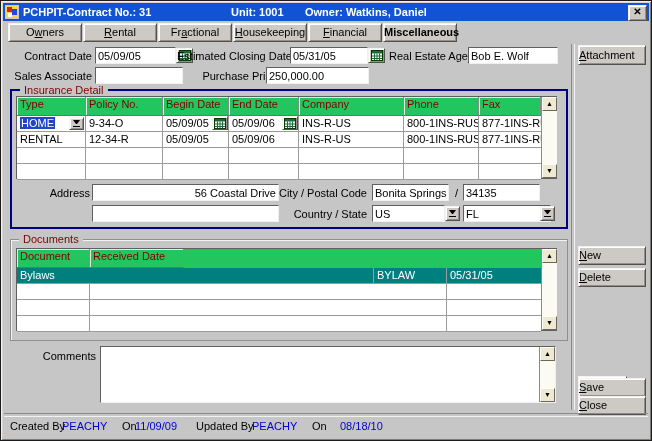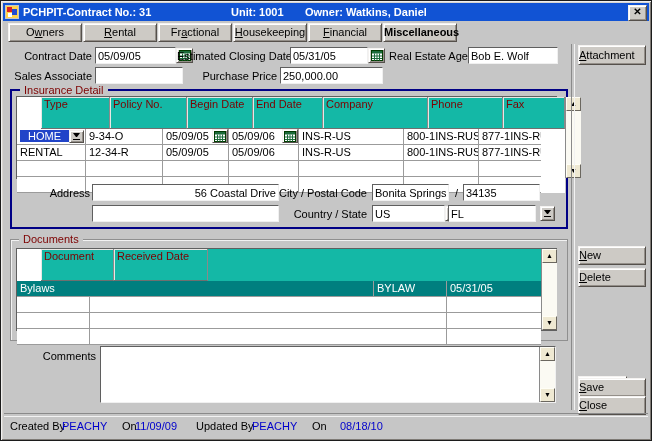--- a/index.html
+++ b/index.html
@@ -44,27 +44,27 @@
   
   .grp{position:absolute;box-sizing:border-box;}
   .grp.navy{border:2px solid #000085;}
   .grp.gray{border:1px solid #8f8f8f;box-shadow:inset 1px 1px 0 #f2f2f2;}
   .grp-lbl{position:absolute;top:-7px;left:8px;background:#c6c6c6;padding:0 4px;color:#7d0000;}
   
   .dtable{position:absolute;display:flex;box-sizing:border-box;
     border:1px solid #5f5f5f;background:#fff;}
   .tbody{flex:1 1 auto;}
   .trow{display:flex;height:16px;box-sizing:border-box;background:#fff;}
-  .trow.head{height:32px;background:#14b8a6;color:#7d0000;margin-left:24px;}
+  .trow.head{height:19px;background:#22c55e;color:#7d0000;}
   .cell{box-sizing:border-box;border-right:1px solid #9b9b9b;border-bottom:1px solid #9b9b9b;
     padding:1px 3px 0 3px;overflow:hidden;white-space:nowrap;position:relative;}
   .head .cell{border-right:1px solid #8a8a8a;border-bottom:1px solid #6f6f6f;
     box-shadow:inset 1px 1px 0 #e9e7e4;}
   .selrow{background:#007f7f;color:#fff;}
-  .selblue{background:#2144c8;color:#fff;padding:0 8px;margin-top:46px;}
+  .selblue{background:#2144c8;color:#fff;padding:0 1px;margin-top:46px;}
   .c0{width:69px}.c1{width:77px}.c2{width:66px}.c3{width:70px}.c4{width:105px}.c5{width:75px}.c6{width:62px;border-right:none}
   .d0{width:73px}.d1{width:357px}.d2{width:94px;border-right:none}
   
   .vsb{width:16px;flex:0 0 16px;background:#fbfaf3;border-left:1px solid #8a8a8a;
     display:flex;flex-direction:column;justify-content:space-between;box-sizing:border-box;}
   .sb-btn{height:14px;background:#efe9d2;border:1px solid;border-color:#fffef6 #6b675f #6b675f #fffef6;
     font-size:7px;line-height:12px;text-align:center;color:#000;box-sizing:border-box;cursor:default;}
   
   .cbox{position:absolute;left:100px;top:346px;width:456px;height:57px;box-sizing:border-box;
     background:#fff;border:1px solid;border-color:#5f5f5f #f0f0f0 #f0f0f0 #5f5f5f;display:flex;}
@@ -124,21 +124,21 @@
     </svg>
 </span>
 
 <span class="lbl r" style="left:389px;top:50px;width:76px">Real Estate Agent</span>
 <input class="tin" style="left: 468px; top: 47px; width: 90px;" value="Bob E. Wolf">
 
 <span class="lbl r" style="left:8px;top:70px;width:84px">Sales Associate</span>
 <input class="tin" style="left: 95px; top: 67px; width: 88px;" value="">
 
 <span class="lbl r" style="left:200px;top:70px;width:77px">Purchase Price</span>
-<input class="tin" style="left: 280px; top: 67px; width: 103px;" value="250,000.00">
+<input class="tin" style="left: 266px; top: 67px; width: 103px;" value="250,000.00">
 
 <div class="btn raised" style="left:578px;top:45px;width:68px;height:20px;line-height:18px"><span><u>A</u>ttachment</span></div>
 
 <div class="grp navy" style="left:10px;top:89px;width:558px;height:140px">
   <span class="grp-lbl">Insurance Detail</span>
 </div>
 
 <div class="dtable" style="left:16px;top:96px;width:541px;height:83px">
   <div class="tbody">
     <div class="trow head">
@@ -220,21 +220,21 @@
 <input class="tin" style="left: 372px; top: 184px; width: 77px;" value="Bonita Springs">
 <span class="lbl" style="left:455px;top:187px">/</span>
 <input class="tin" style="left: 463px; top: 184px; width: 77px;" value="34135">
 
 <input class="tin" style="left: 92px; top: 205px; width: 187px;" value="">
 <span class="lbl r" style="left:289px;top:208px;width:78px">Country / State</span>
 <input class="tin" style="left: 372px; top: 205px; width: 73px;" value="US">
 <span class="popbtn raised" style="position:absolute;left:445px;top:206px;height:15px">
     <span class="pop-glyph"></span>
   </span>
-<input class="tin" style="left: 448px; top: 205px; width: 88px;" value="FL">
+<input class="tin" style="left: 463px; top: 205px; width: 88px;" value="FL">
 <span class="popbtn raised" style="position:absolute;left:540px;top:206px;height:15px">
     <span class="pop-glyph"></span>
   </span>
 
 <div class="grp gray" style="left:10px;top:239px;width:558px;height:102px">
   <span class="grp-lbl">Documents</span>
 </div>
 
 <div class="dtable" style="left:16px;top:248px;width:541px;height:83px">
   <div class="tbody">

